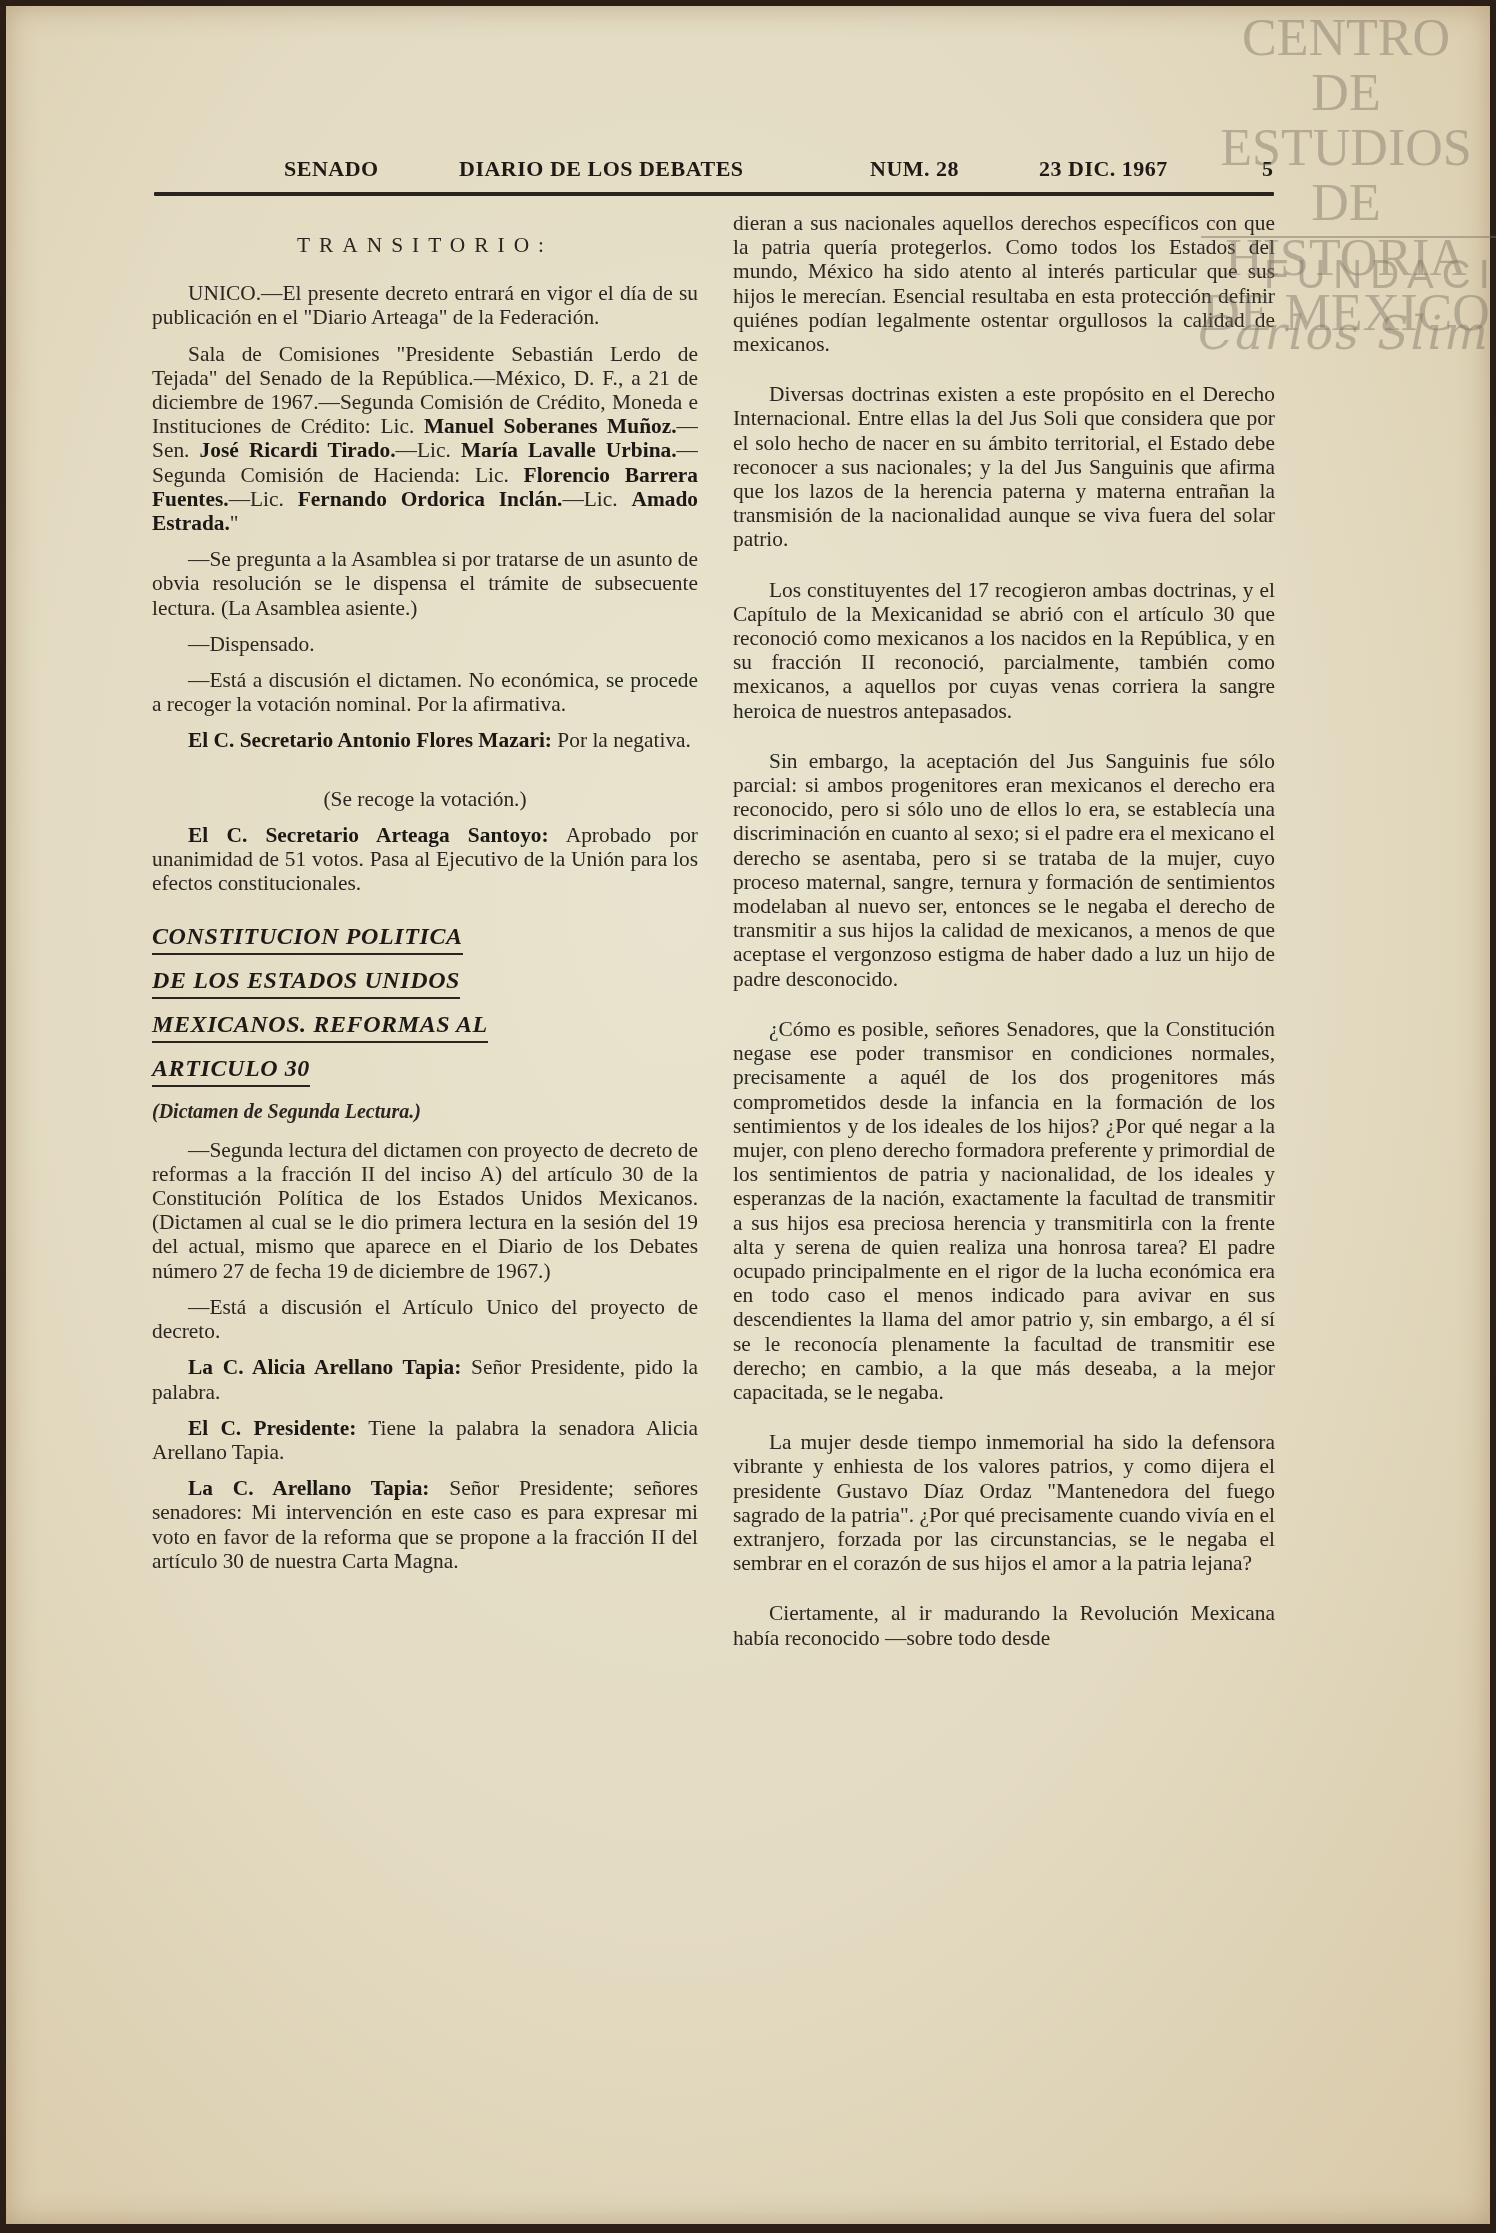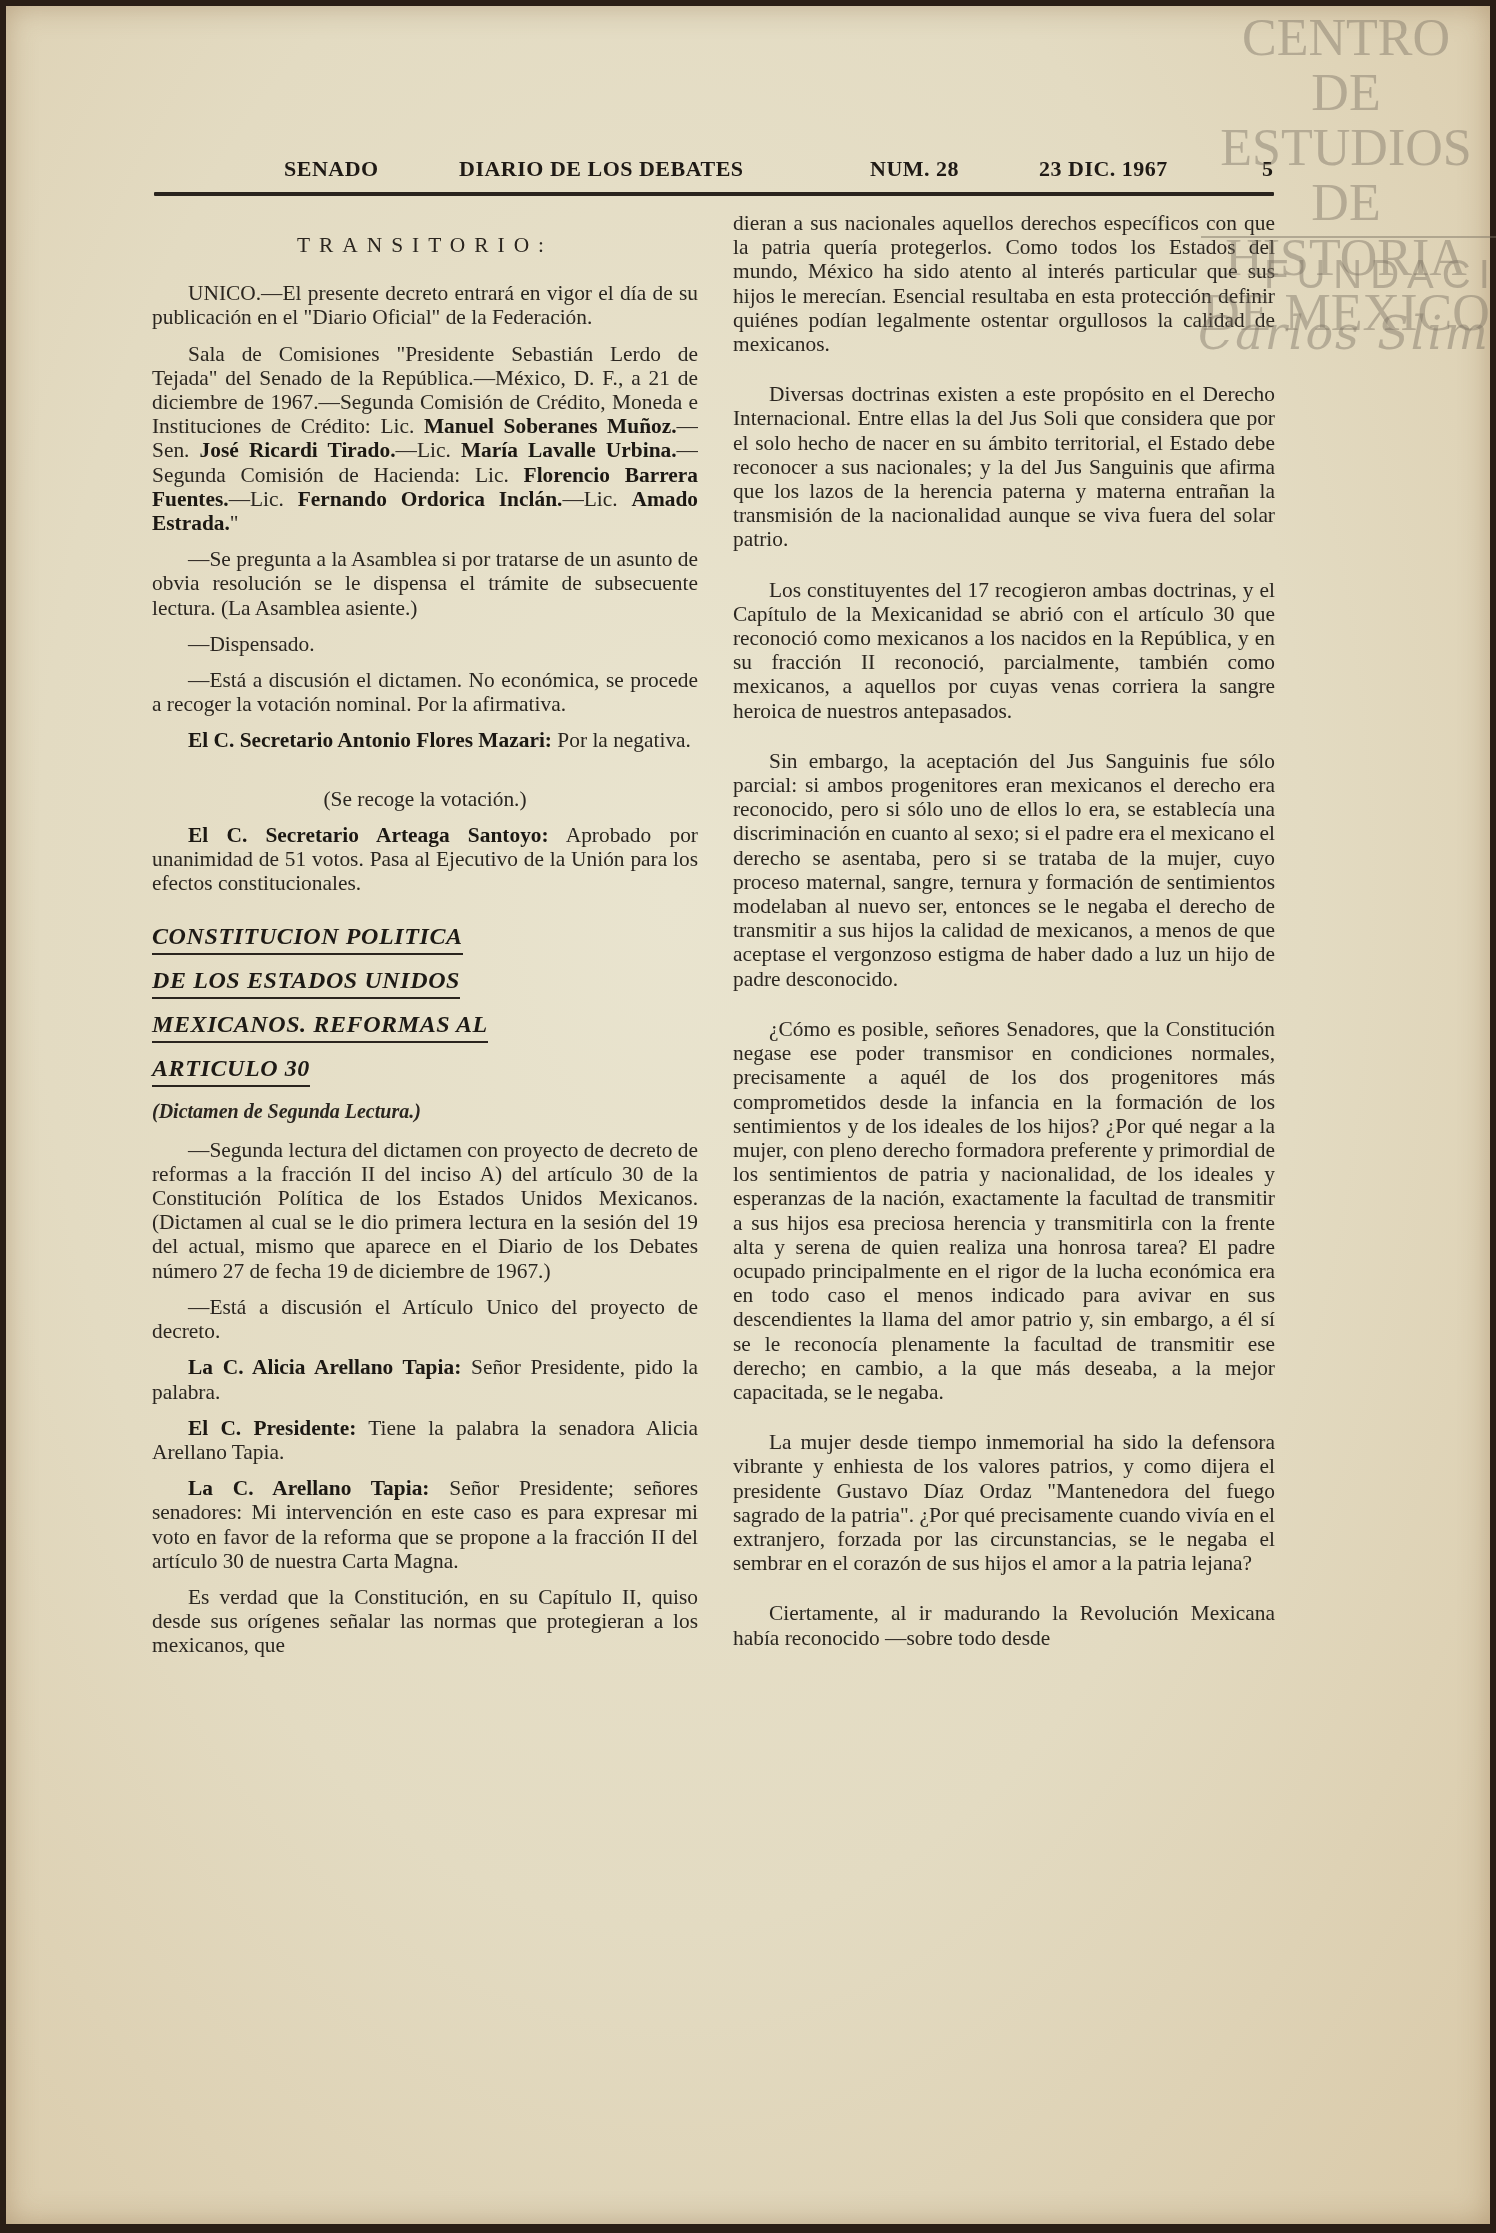--- a/index.html
+++ b/index.html
@@ -69,21 +69,21 @@
     <span class="h-senado">SENADO</span>
     <span class="h-diario">DIARIO DE LOS DEBATES</span>
     <span class="h-num">NUM. 28</span>
     <span class="h-date">23 DIC. 1967</span>
     <span class="h-page">5</span>
   </div>
   <div class="header-rule"></div>
 
   <div class="col col-left">
     <p class="p center spaced">TRANSITORIO:</p>
-    <p class="p">UNICO.—El presente decreto entrará en vigor el día de su publicación en el "Diario Oficial" de la Federación.</p>
+    <p class="p">UNICO.—El presente decreto entrará en vigor el día de su publicación en el "Diario Arteaga" de la Federación.</p>
     <p class="p"><span>Sala de Comisiones "Presidente Sebastián Lerdo de Tejada" del Senado de la República.—México, D. F., a 21 de diciembre de 1967.—Segunda Comisión de Crédito, Moneda e Instituciones de Crédito: Lic. </span><b>Manuel Soberanes Muñoz.</b><span>—Sen. </span><b>José Ricardi Tirado.</b><span>—Lic. </span><b>María Lavalle Urbina.</b><span>—Segunda Comisión de Hacienda: Lic. </span><b>Florencio Barrera Fuentes.</b><span>—Lic. </span><b>Fernando Ordorica Inclán.</b><span>—Lic. </span><b>Amado Estrada.</b><span>"</span></p>
     <p class="p">—Se pregunta a la Asamblea si por tratarse de un asunto de obvia resolución se le dispensa el trámite de subsecuente lectura. (La Asamblea asiente.)</p>
     <p class="p">—Dispensado.</p>
     <p class="p">—Está a discusión el dictamen. No económica, se procede a recoger la votación nominal. Por la afirmativa.</p>
     <p class="p"><b>El C. Secretario Antonio Flores Mazari:</b><span> Por la negativa.</span></p>
     <p class="p center">(Se recoge la votación.)</p>
     <p class="p"><b>El C. Secretario Arteaga Santoyo:</b><span> Aprobado por unanimidad de 51 votos. Pasa al Ejecutivo de la Unión para los efectos constitucionales.</span></p>
 
     <div class="section-block">
       <p class="section-title"><span>CONSTITUCION POLITICA</span></p>
@@ -91,21 +91,20 @@
       <p class="section-title"><span>MEXICANOS. REFORMAS AL</span></p>
       <p class="section-title"><span>ARTICULO 30</span></p>
       <p class="subtitle">(Dictamen de Segunda Lectura.)</p>
     </div>
 
     <p class="p">—Segunda lectura del dictamen con proyecto de decreto de reformas a la fracción II del inciso A) del artículo 30 de la Constitución Política de los Estados Unidos Mexicanos. (Dictamen al cual se le dio primera lectura en la sesión del 19 del actual, mismo que aparece en el Diario de los Debates número 27 de fecha 19 de diciembre de 1967.)</p>
     <p class="p">—Está a discusión el Artículo Unico del proyecto de decreto.</p>
     <p class="p"><b>La C. Alicia Arellano Tapia:</b><span> Señor Presidente, pido la palabra.</span></p>
     <p class="p"><b>El C. Presidente:</b><span> Tiene la palabra la senadora Alicia Arellano Tapia.</span></p>
     <p class="p"><b>La C. Arellano Tapia:</b><span> Señor Presidente; señores senadores: Mi intervención en este caso es para expresar mi voto en favor de la reforma que se propone a la fracción II del artículo 30 de nuestra Carta Magna.</span></p>
-    <p class="p">Es verdad que la Constitución, en su Capítulo II, quiso desde sus orígenes señalar las normas que protegieran a los mexicanos, que</p>
   </div>
 
   <div class="col col-right">
     <p class="p noind">dieran a sus nacionales aquellos derechos específicos con que la patria quería protegerlos. Como todos los Estados del mundo, México ha sido atento al interés particular que sus hijos le merecían. Esencial resultaba en esta protección definir quiénes podían legalmente ostentar orgullosos la calidad de mexicanos.</p>
     <div class="gap"></div>
     <p class="p">Diversas doctrinas existen a este propósito en el Derecho Internacional. Entre ellas la del Jus Soli que considera que por el solo hecho de nacer en su ámbito territorial, el Estado debe reconocer a sus nacionales; y la del Jus Sanguinis que afirma que los lazos de la herencia paterna y materna entrañan la transmisión de la nacionalidad aunque se viva fuera del solar patrio.</p>
     <div class="gap"></div>
     <p class="p">Los constituyentes del 17 recogieron ambas doctrinas, y el Capítulo de la Mexicanidad se abrió con el artículo 30 que reconoció como mexicanos a los nacidos en la República, y en su fracción II reconoció, parcialmente, también como mexicanos, a aquellos por cuyas venas corriera la sangre heroica de nuestros antepasados.</p>
     <div class="gap"></div>
     <p class="p">Sin embargo, la aceptación del Jus Sanguinis fue sólo parcial: si ambos progenitores eran mexicanos el derecho era reconocido, pero si sólo uno de ellos lo era, se establecía una discriminación en cuanto al sexo; si el padre era el mexicano el derecho se asentaba, pero si se trataba de la mujer, cuyo proceso maternal, sangre, ternura y formación de sentimientos modelaban al nuevo ser, entonces se le negaba el derecho de transmitir a sus hijos la calidad de mexicanos, a menos de que aceptase el vergonzoso estigma de haber dado a luz un hijo de padre desconocido.</p>

